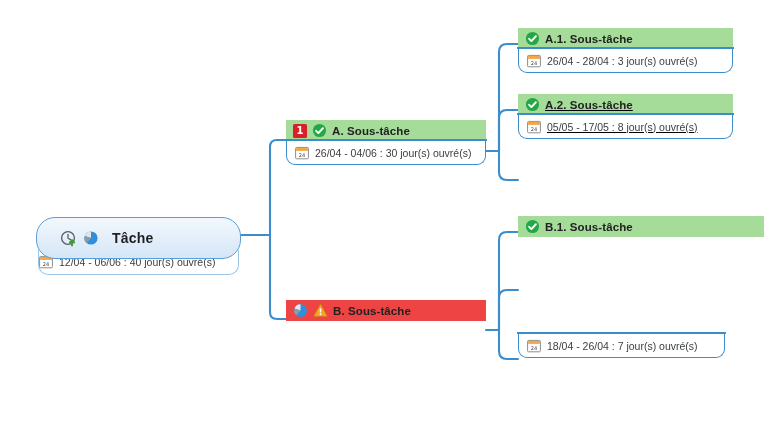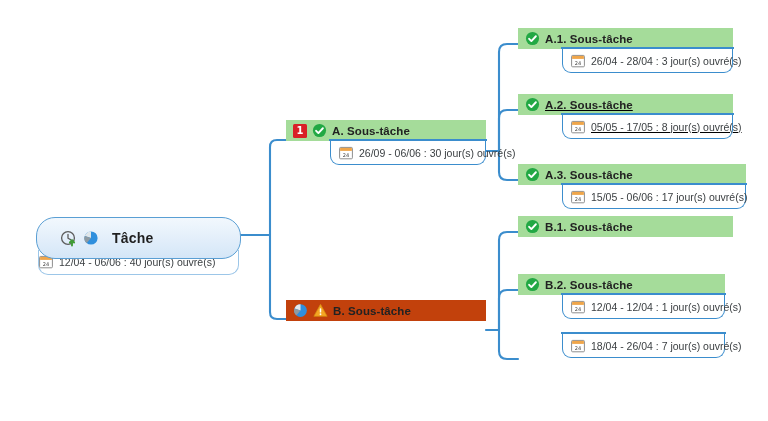--- a/index.html
+++ b/index.html
@@ -25,36 +25,35 @@
     gap:5px;
     padding:0 9px 0 7px;
     box-sizing:border-box;
     font-size:11.5px;
     font-weight:bold;
     color:#222222;
     white-space:nowrap;
     letter-spacing:0.1px;
   }
   .node.green .head{background:#a5dc9a;}
-  .node.yellow .head{background:#c2410c;}
+  .node.yellow .head{background:#ef4444;}
 
   .node .datebox{
     position:relative;
     height:24px;
     box-sizing:border-box;
     display:flex;align-items:center;gap:6px;
     padding:0 13px 0 8px;
     background:#ffffff;
     border:1.6px solid #3b8dcd;
     border-radius:0 0 9px 9px;
     border-top:none;
     font-size:10.5px;
     color:#3c4043;
     white-space:nowrap;
-    margin-left:44px;
   }
   .node .datebox::before{
     content:"";
     position:absolute;
     left:-1.6px;right:-1.6px;top:-1.6px;
     height:1.6px;
     background:#3b8dcd;
   }
 
   
@@ -173,21 +172,21 @@
       <span>A. Sous-tâche</span>
     </div>
     <div class="datebox">
       <span class="ic cal">
         <svg width="14" height="14" viewBox="0 0 14 14">
           <rect x="0.6" y="1.4" width="12.8" height="11.4" rx="1" fill="#ffffff" stroke="#8d8d8d" stroke-width="1"></rect>
           <rect x="1.1" y="1.9" width="11.8" height="3" fill="#f0a64a"></rect>
           <text x="7" y="11" font-size="5" text-anchor="middle" fill="#444444" font-family="DejaVu Sans, sans-serif">24</text>
         </svg>
       </span>
-      <span>26/09 - 06/06 : 30 jour(s) ouvré(s)</span>
+      <span>26/04 - 04/06 : 30 jour(s) ouvré(s)</span>
     </div>
   </div>
 
   <div class="node green" style="left:518px;top:28px;width:215px;">
     <div class="head">
       <span class="ic">
         <svg width="15" height="15" viewBox="0 0 16 16">
           <circle cx="8" cy="8" r="7" fill="#22a844"></circle>
           <path d="M4.4 8.3 l2.4 2.5 l4.8 -5.2" fill="none" stroke="#ffffff" stroke-width="2" stroke-linecap="round" stroke-linejoin="round"></path>
         </svg>
@@ -221,41 +220,20 @@
         <svg width="14" height="14" viewBox="0 0 14 14">
           <rect x="0.6" y="1.4" width="12.8" height="11.4" rx="1" fill="#ffffff" stroke="#8d8d8d" stroke-width="1"></rect>
           <rect x="1.1" y="1.9" width="11.8" height="3" fill="#f0a64a"></rect>
           <text x="7" y="11" font-size="5" text-anchor="middle" fill="#444444" font-family="DejaVu Sans, sans-serif">24</text>
         </svg>
       </span>
       <span>05/05 - 17/05 : 8 jour(s) ouvré(s)</span>
     </div>
   </div>
 
-  <div class="node green" style="left:518px;top:164px;width:228px;">
-    <div class="head">
-      <span class="ic">
-        <svg width="15" height="15" viewBox="0 0 16 16">
-          <circle cx="8" cy="8" r="7" fill="#22a844"></circle>
-          <path d="M4.4 8.3 l2.4 2.5 l4.8 -5.2" fill="none" stroke="#ffffff" stroke-width="2" stroke-linecap="round" stroke-linejoin="round"></path>
-        </svg>
-      </span>
-      <span>A.3. Sous-tâche</span>
-    </div>
-    <div class="datebox">
-      <span class="ic cal">
-        <svg width="14" height="14" viewBox="0 0 14 14">
-          <rect x="0.6" y="1.4" width="12.8" height="11.4" rx="1" fill="#ffffff" stroke="#8d8d8d" stroke-width="1"></rect>
-          <rect x="1.1" y="1.9" width="11.8" height="3" fill="#f0a64a"></rect>
-          <text x="7" y="11" font-size="5" text-anchor="middle" fill="#444444" font-family="DejaVu Sans, sans-serif">24</text>
-        </svg>
-      </span>
-      <span>15/05 - 06/06 : 17 jour(s) ouvré(s)</span>
-    </div>
-  </div>
 
   <div class="node yellow" style="left:286px;top:300px;width:200px;">
     <div class="head">
       <span class="ic">
         <svg width="15" height="15" viewBox="0 0 16 16">
           <circle cx="8" cy="8" r="6.8" fill="#2f8fdd"></circle>
           <path d="M8 8 L8 1.2 A6.8 6.8 0 0 0 1.6 5.9 Z" fill="#e3eaef"></path>
           <path d="M8 8 L1.6 5.9 A6.8 6.8 0 0 0 3.4 13.4 Z" fill="#8e9ba3"></path>
         </svg>
       </span>
@@ -263,53 +241,32 @@
         <svg width="15" height="15" viewBox="0 0 16 16">
           <path d="M8 1.4 L15.1 14.2 H0.9 Z" fill="#f5a623" stroke="#d38b10" stroke-width="0.8" stroke-linejoin="round"></path>
           <rect x="7.2" y="5.6" width="1.6" height="4.6" rx="0.7" fill="#ffffff"></rect>
           <circle cx="8" cy="12" r="0.95" fill="#ffffff"></circle>
         </svg>
       </span>
       <span>B. Sous-tâche</span>
     </div>
   </div>
 
-  <div class="node green" style="left:518px;top:216px;width:215px;">
+  <div class="node green" style="left:518px;top:216px;width:246px;">
     <div class="head">
       <span class="ic">
         <svg width="15" height="15" viewBox="0 0 16 16">
           <circle cx="8" cy="8" r="7" fill="#22a844"></circle>
           <path d="M4.4 8.3 l2.4 2.5 l4.8 -5.2" fill="none" stroke="#ffffff" stroke-width="2" stroke-linecap="round" stroke-linejoin="round"></path>
         </svg>
       </span>
       <span>B.1. Sous-tâche</span>
     </div>
   </div>
 
-  <div class="node green" style="left:518px;top:274px;width:207px;">
-    <div class="head">
-      <span class="ic">
-        <svg width="15" height="15" viewBox="0 0 16 16">
-          <circle cx="8" cy="8" r="7" fill="#22a844"></circle>
-          <path d="M4.4 8.3 l2.4 2.5 l4.8 -5.2" fill="none" stroke="#ffffff" stroke-width="2" stroke-linecap="round" stroke-linejoin="round"></path>
-        </svg>
-      </span>
-      <span>B.2. Sous-tâche</span>
-    </div>
-    <div class="datebox">
-      <span class="ic cal">
-        <svg width="14" height="14" viewBox="0 0 14 14">
-          <rect x="0.6" y="1.4" width="12.8" height="11.4" rx="1" fill="#ffffff" stroke="#8d8d8d" stroke-width="1"></rect>
-          <rect x="1.1" y="1.9" width="11.8" height="3" fill="#f0a64a"></rect>
-          <text x="7" y="11" font-size="5" text-anchor="middle" fill="#444444" font-family="DejaVu Sans, sans-serif">24</text>
-        </svg>
-      </span>
-      <span>12/04 - 12/04 : 1 jour(s) ouvré(s)</span>
-    </div>
-  </div>
 
   <div class="node yellow" style="left:518px;top:334px;width:207px;">
     <div class="datebox">
       <span class="ic cal">
         <svg width="14" height="14" viewBox="0 0 14 14">
           <rect x="0.6" y="1.4" width="12.8" height="11.4" rx="1" fill="#ffffff" stroke="#8d8d8d" stroke-width="1"></rect>
           <rect x="1.1" y="1.9" width="11.8" height="3" fill="#f0a64a"></rect>
           <text x="7" y="11" font-size="5" text-anchor="middle" fill="#444444" font-family="DejaVu Sans, sans-serif">24</text>
         </svg>
       </span>

